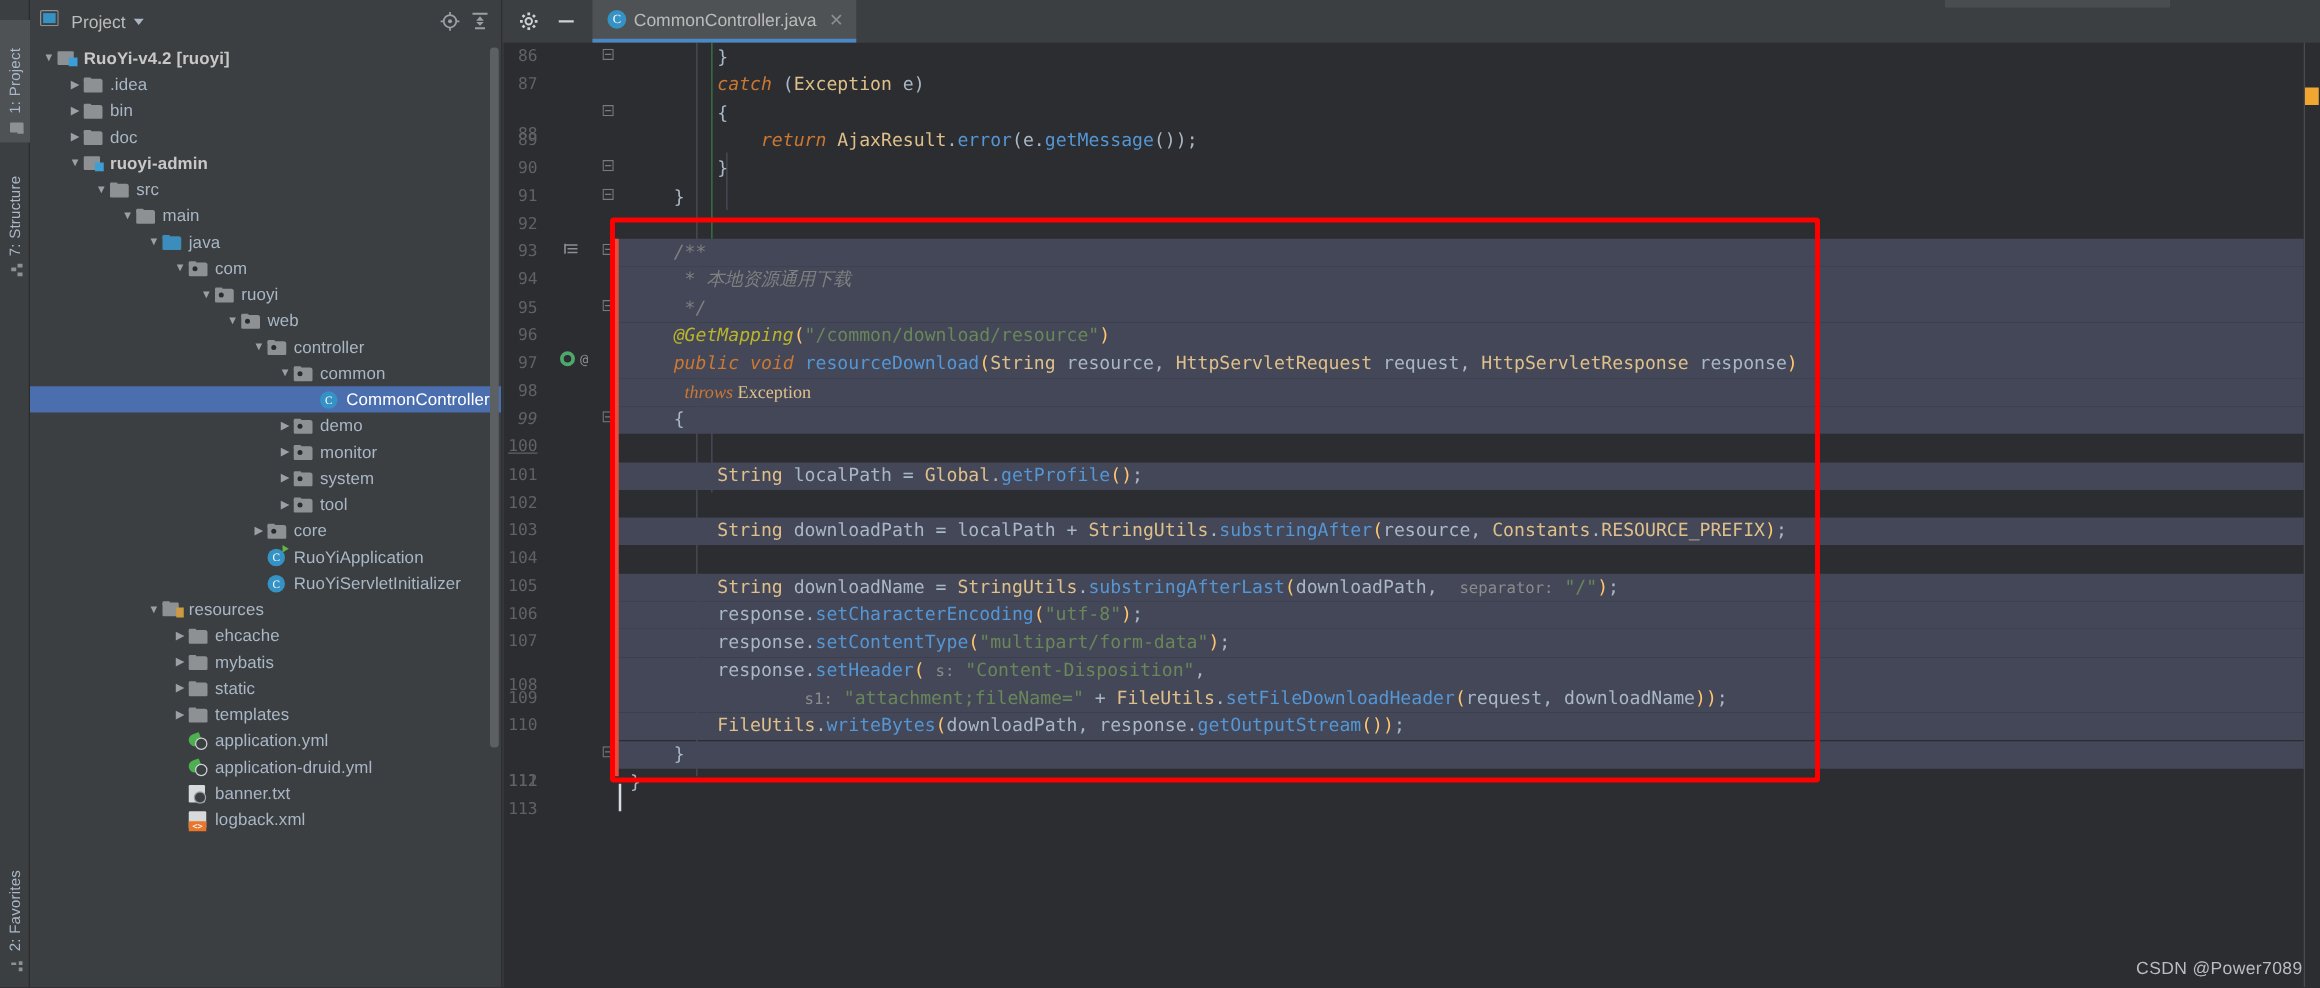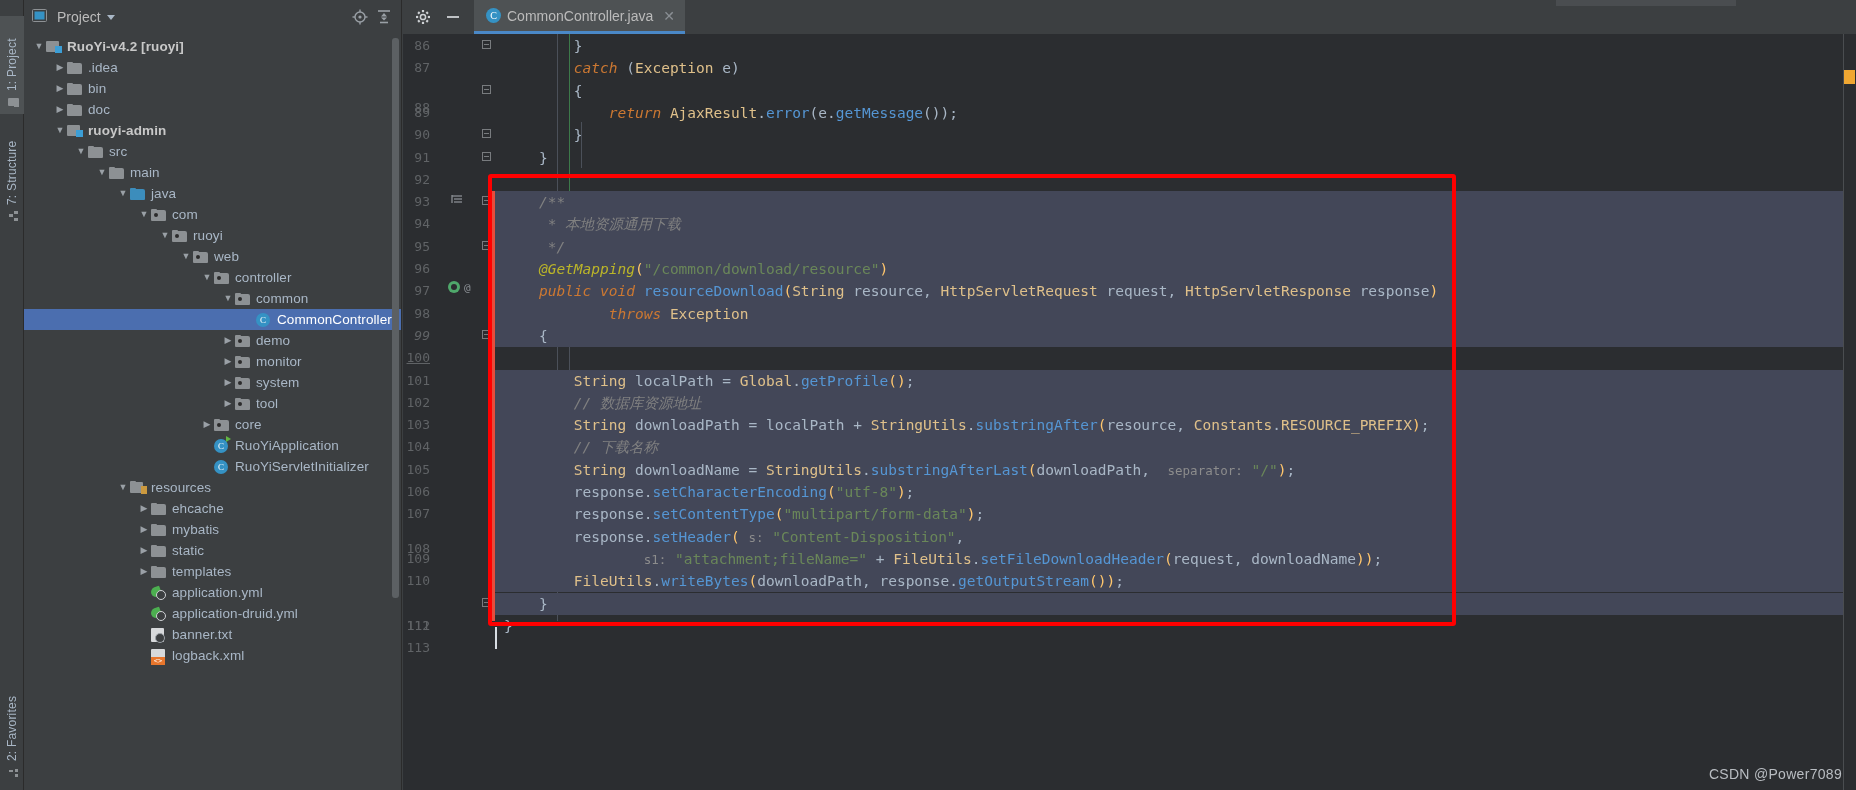--- a/index.html
+++ b/index.html
@@ -901,26 +901,24 @@
         <div class="line" style="top: 45.6px;">        <span class="br">{</span></div>
         <div class="line" style="top: 67.9px;">            <span class="kwi">return</span> <span class="typ">AjaxResult</span>.<span class="mth">error</span><span class="br">(</span><span class="def">e</span>.<span class="mth">getMessage</span><span class="br">())</span>;</div>
         <div class="line" style="top: 90.2px;">        <span class="br">}</span></div>
         <div class="line" style="top: 112.5px;">    <span class="br">}</span></div>
         <div class="line" style="top: 134.8px;"></div>
         <div class="line hl" style="top: 157.1px;">    <span class="cmt">/**</span></div>
         <div class="line hl" style="top: 179.4px;">     <span class="cmt">* 本地资源通用下载</span></div>
         <div class="line hl" style="top: 201.7px;">     <span class="cmt">*/</span></div>
         <div class="line hl" style="top: 224px;">    <span class="anno">@GetMapping</span><span class="yel">(</span><span class="str">"/common/download/resource"</span><span class="yel">)</span></div>
         <div class="line hl" style="top: 246.3px;">    <span class="kwi">public</span> <span class="kwi">void</span> <span class="mth">resourceDownload</span><span class="yel">(</span><span class="typ">String</span> <span class="def">resource</span>, <span class="typ">HttpServletRequest</span> <span class="def">request</span>, <span class="typ">HttpServletResponse</span> <span class="def">response</span><span class="yel">)</span></div>
-        <div class="line hl" style="top: 268.6px;">            <span class="purk">throws</span> <span class="typ">Exception</span></div>
+        <div class="line hl" style="top: 268.6px; font-family: Liberation Serif, serif;">            <span class="purk">throws</span> <span class="typ">Exception</span></div>
         <div class="line hl" style="top: 290.9px;">    <span class="br">{</span></div>
         <div class="line hl" style="top: 335.5px;">        <span class="typ">String</span> <span class="def">localPath</span> <span class="def">=</span> <span class="typ">Global</span>.<span class="mth">getProfile</span><span class="yel">()</span>;</div>
-        <div class="line hl" style="top: 357.8px;">        <span class="cmt">// 数据库资源地址</span></div>
         <div class="line hl" style="top: 380.1px;">        <span class="typ">String</span> <span class="def">downloadPath</span> <span class="def">=</span> <span class="def">localPath</span> + <span class="typ">StringUtils</span>.<span class="mth">substringAfter</span><span class="yel">(</span><span class="def">resource</span>, <span class="typ">Constants</span>.<span class="typ">RESOURCE_PREFIX</span><span class="yel">)</span>;</div>
-        <div class="line hl" style="top: 402.4px;">        <span class="cmt">// 下载名称</span></div>
         <div class="line hl" style="top: 424.7px;">        <span class="typ">String</span> <span class="def">downloadName</span> <span class="def">=</span> <span class="typ">StringUtils</span>.<span class="mth">substringAfterLast</span><span class="yel">(</span><span class="def">downloadPath</span>,  <span class="hint">separator:</span> <span class="str">"/"</span><span class="yel">)</span>;</div>
         <div class="line hl" style="top: 447px;">        <span class="def">response</span>.<span class="mth">setCharacterEncoding</span><span class="yel">(</span><span class="str">"utf-8"</span><span class="yel">)</span>;</div>
         <div class="line hl" style="top: 469.3px;">        <span class="def">response</span>.<span class="mth">setContentType</span><span class="yel">(</span><span class="str">"multipart/form-data"</span><span class="yel">)</span>;</div>
         <div class="line hl" style="top: 491.6px;">        <span class="def">response</span>.<span class="mth">setHeader</span><span class="yel">(</span> <span class="hint">s:</span> <span class="str">"Content-Disposition"</span>,</div>
         <div class="line hl" style="top: 513.9px;">                <span class="hint">s1:</span> <span class="str">"attachment;fileName="</span> + <span class="typ">FileUtils</span>.<span class="mth">setFileDownloadHeader</span><span class="yel">(</span><span class="def">request</span>, <span class="def">downloadName</span><span class="yel">))</span>;</div>
         <div class="line hl" style="top: 536.2px;">        <span class="typ">FileUtils</span>.<span class="mth">writeBytes</span><span class="yel">(</span><span class="def">downloadPath</span>, <span class="def">response</span>.<span class="mth">getOutputStream</span><span class="yel">())</span>;</div>
         <div class="line hl" style="top: 558.5px;">    <span class="br">}</span></div>
         <div class="line" style="top: 580.8px;"><span class="br">}</span></div>
         <div class="line" style="top: 603.1px;"></div>
       </div>

